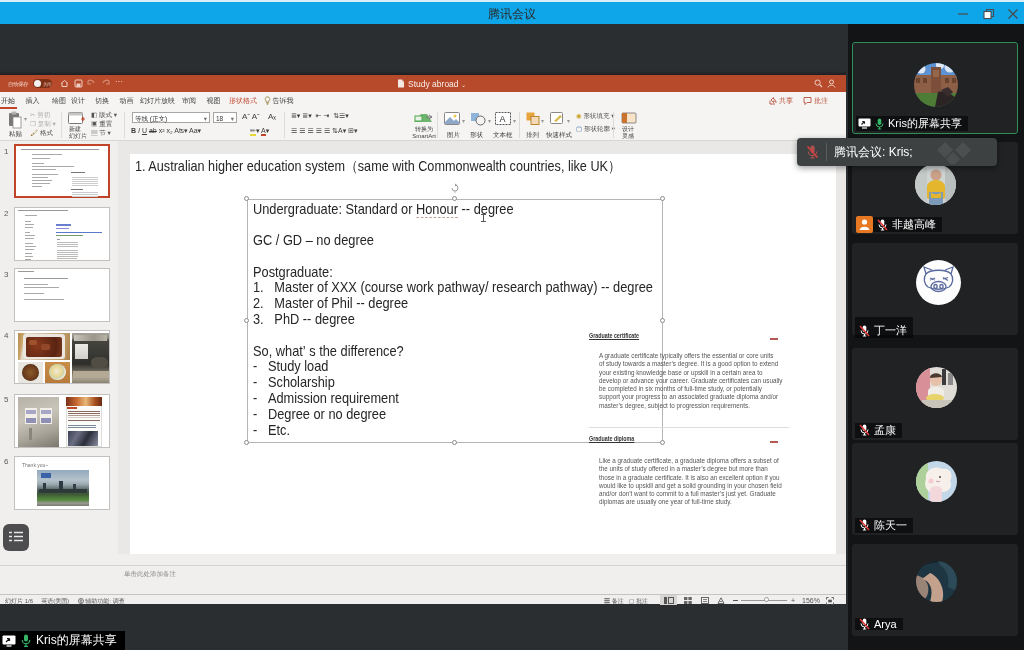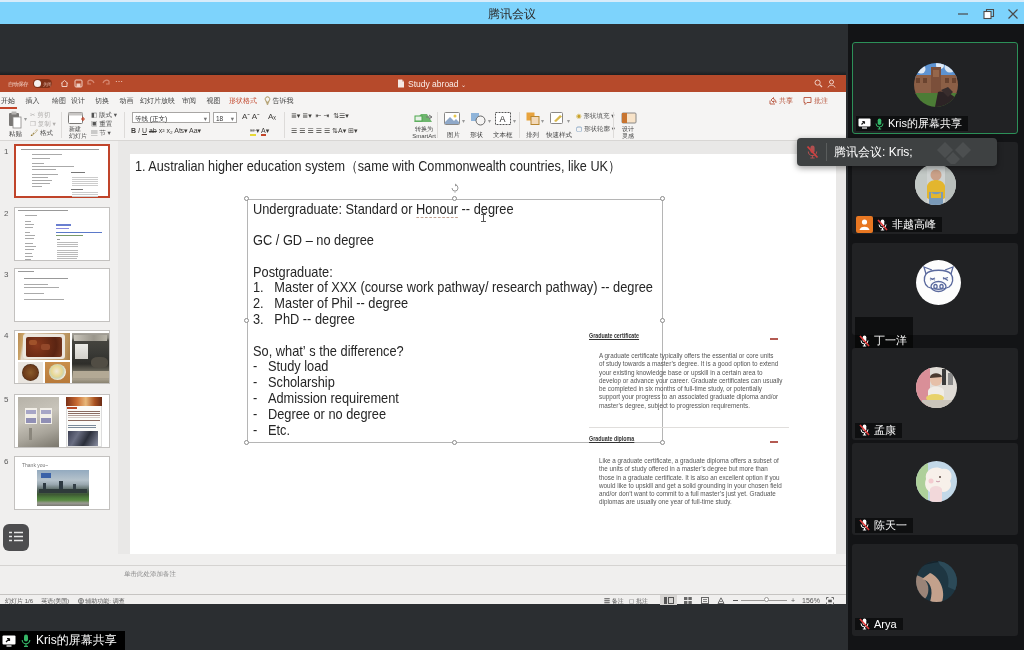--- a/index.html
+++ b/index.html
@@ -1,21 +1,21 @@
 <!DOCTYPE html>
 <html><head>
 <meta charset="utf-8">
 <style>
   * { margin:0; padding:0; box-sizing:border-box; }
   html,body { width:1024px; height:650px; overflow:hidden; }
   body { font-family:"Liberation Sans", sans-serif; background:#2b2e31; position:relative; }
   .abs { position:absolute; }
 
   
-  #titlebar { left:0; top:0; width:1024px; height:24px; background:#7dd3fc; border-top:2px solid #d8ecfa; }
+  #titlebar { left:0; top:0; width:1024px; height:24px; background:#0ea5e9; border-top:2px solid #d8ecfa; }
   #titlebar .title { width:100%; text-align:center; top:4px; font-size:12px; color:#2b2b2b; }
 
   
   #ppt { left:0; top:75px; width:846px; height:529px; background:#f5f4f3; }
   #ppt-title { left:0; top:0; width:846px; height:17px; background:#b64a2b; }
   #ppt-tabs  { left:0; top:17px; width:846px; height:17px; background:#f5f4f3; }
   #ppt-ribbon{ left:0; top:34px; width:846px; height:32px; background:#f5f4f3; border-bottom:1px solid #d8d6d4; }
   .tabtxt { top:4px; font-size:7px; color:#404040; white-space:nowrap; }
 
   
@@ -478,21 +478,21 @@
         <path d="M10 14 L8 7 L16 10"></path>
         <path d="M35 14 L37 7 L29 10"></path>
         <path d="M10 14 C14 9 31 9 35 14 C38 18 37 24 33 27 C27 30 18 30 12 27 C8 24 7 18 10 14z"></path>
         <path d="M14 18 l5 2 M19 18 l-5 2"></path>
         <path d="M27 19 l5 -1.5 M27 17.5 l5 3"></path>
         <ellipse cx="22.5" cy="26.5" rx="7.5" ry="5"></ellipse>
         <ellipse cx="19.5" cy="26.5" rx="1.6" ry="2"></ellipse>
         <ellipse cx="25.5" cy="26.5" rx="1.6" ry="2"></ellipse>
       </g>
     </svg>
-    <div class="vlabel" style="left:3px;top:74.5px;padding:16px 6px 0 4px;">
+    <div class="vlabel" style="left:3px;top:74.5px;padding:6px 6px 0 4px;">
       <svg width="11" height="12" viewBox="0 0 11 12" style="margin-right:4px;">
           <rect x="3.7" y="0.5" width="3.6" height="6.5" rx="1.8" fill="#fff"></rect>
           <path d="M2 5.5 a3.5 3.5 0 0 0 7 0 M5.5 9 v2 M3.8 11 h3.4" stroke="#fff" stroke-width="1" fill="none"></path>
           <path d="M1 1 L10 11" stroke="#e03c3c" stroke-width="1.6"></path>
         </svg>
       丁一洋
     </div>
   </div>
 
   <div class="tile" style="top:324px;">

